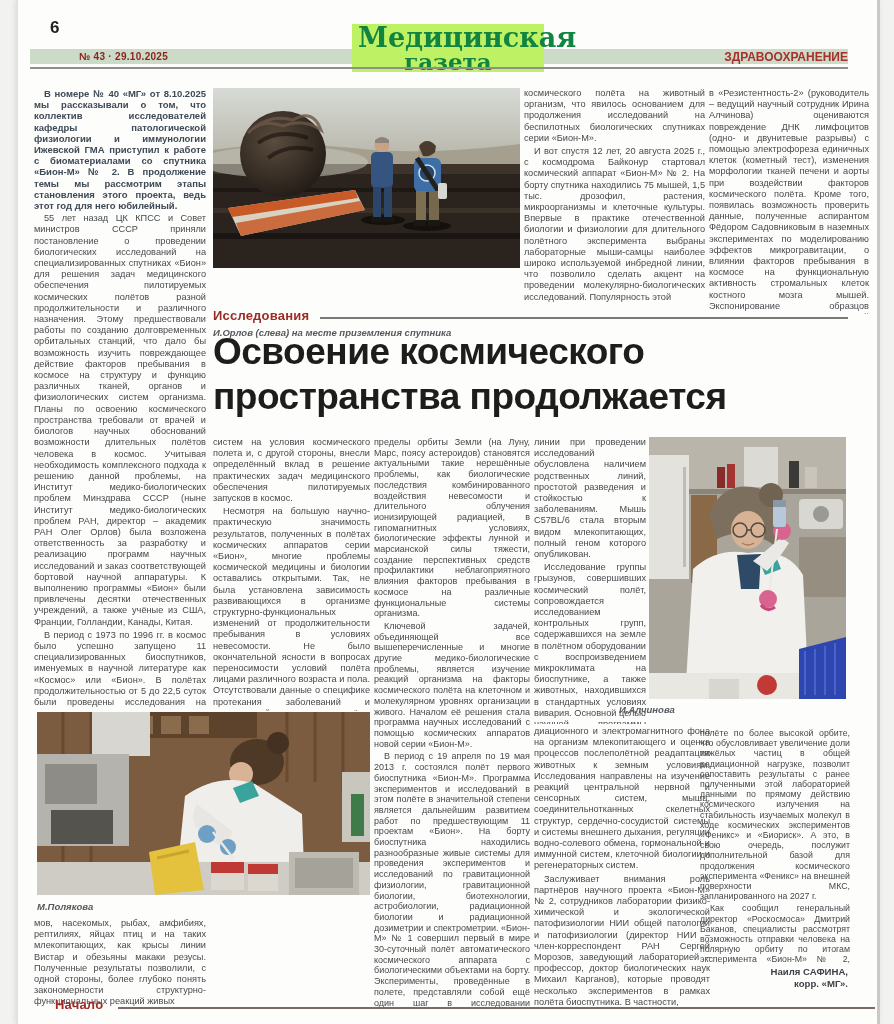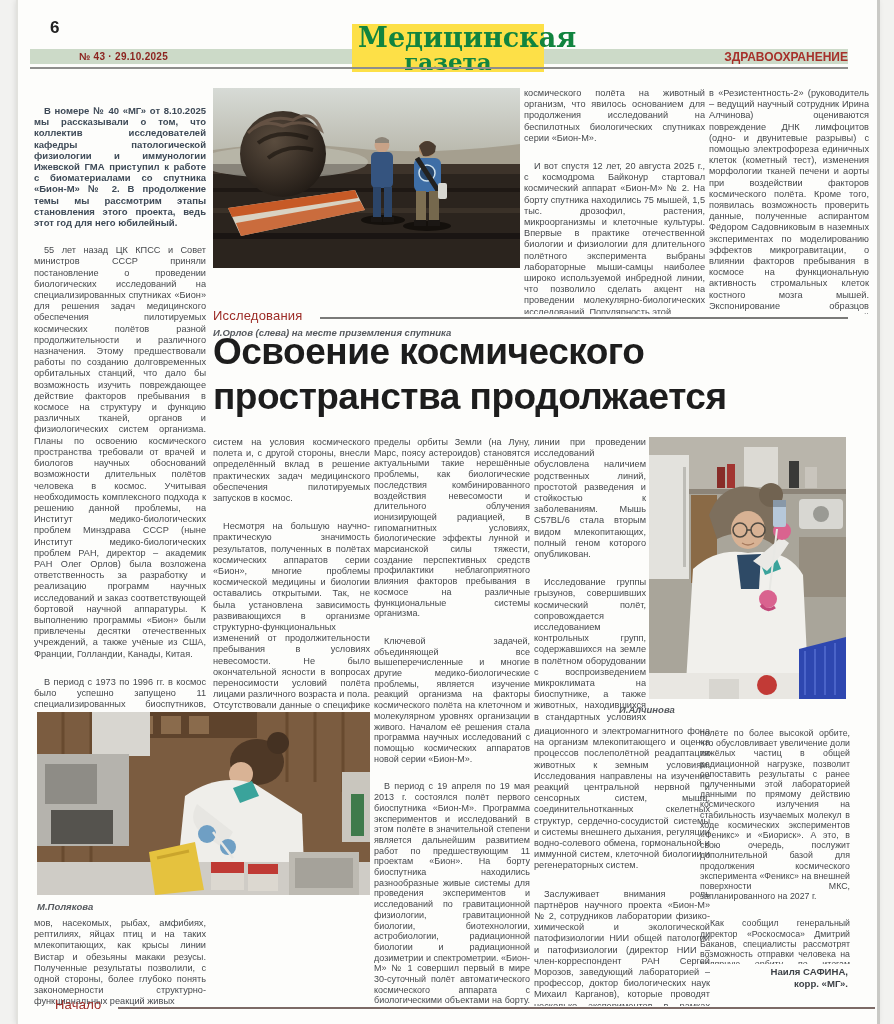--- a/index.html
+++ b/index.html
@@ -7,41 +7,41 @@
          font-family:"Liberation Sans",sans-serif;}
   .abs{position:absolute;}
   #pagebg{left:16px;top:0;width:862px;height:1024px;background:#fdfdfb;box-shadow:0 0 6px rgba(0,0,0,.12);}
   #edgeR{left:877px;top:0;width:3px;height:1024px;background:#c9c9c5;}
   #edgeL{left:16px;top:0;width:2px;height:1024px;background:#e2e2de;}
 
   
   #pagenum{left:50px;top:18px;font-size:17px;font-weight:bold;color:#222;}
   #issue{left:33px;top:51px;font-size:10px;font-weight:bold;color:#8c2420;letter-spacing:.3px;padding-left:46px;}
   #greenbar{left:30px;top:49px;width:818px;height:15px;background:#ccdac8;}
-  #masthead{left:352px;top:24px;width:180px;text-align:center;background:#fde047;padding:0 6px;
+  #masthead{left:352px;top:24px;width:180px;text-align:center;background:#bef264;padding:0 6px;
             font-family:"DejaVu Serif",serif;font-weight:bold;color:#11843f;}
   #masthead .m1{font-size:27px;line-height:27px;}
   #masthead .m2{font-size:23px;line-height:21px;}
   #rubric{left:598px;top:50px;width:250px;text-align:right;font-size:12px;font-weight:bold;color:#a6302a;}
   #headrule{left:30px;top:67px;width:818px;height:2px;background:#8e8e8c;}
 
   
   .col{font-size:9.2px;line-height:11.2px;color:#46494d;text-align:justify;overflow:hidden;}
   .col p{margin:0 0 2px 0;}
-  .col p.ind{text-indent:10px;margin-top:17px;}
+  .col p.ind{text-indent:10px;}
   .lede{font-weight:bold;color:#3e4a57;font-size:9.5px;}
   .caption{font-size:9.5px;font-weight:bold;font-style:italic;color:#55595e;}
 
   #topcol1{left:34px;top:88px;width:172px;height:620px;}
   #photo1{left:213px;top:88px;width:307px;height:180px;}
   #photo1cap{left:213px;top:291px;width:307px;margin-top:36px;}
   #topcol3{left:524px;top:88px;width:181px;height:226px;}
   #topcol4{left:709px;top:88px;width:160px;height:226px;}
 
-  .kicker{font-size:13px;font-weight:normal;color:#9c2b26;letter-spacing:.2px;}
+  .kicker{font-size:13px;font-weight:bold;color:#9c2b26;letter-spacing:.2px;}
   #kicker1{left:213px;top:308px;}
   #krule1{left:320px;top:317px;width:528px;height:2px;background:#7a7a78;}
   #headline{left:213px;top:329px;width:645px;font-size:37px;line-height:45px;font-weight:bold;
             color:#1d1d1d;letter-spacing:-.5px;}
 
   #midA{left:213px;top:437px;width:157px;height:274px;}
   #midB{left:374px;top:437px;width:156px;height:570px;font-size:9px;line-height:10.7px;}
   #midC{left:534px;top:437px;width:112px;height:287px;}
   #photo3{left:649px;top:437px;width:197px;height:262px;}
   #photo3cap{left:619px;top:704px;width:197px;}

